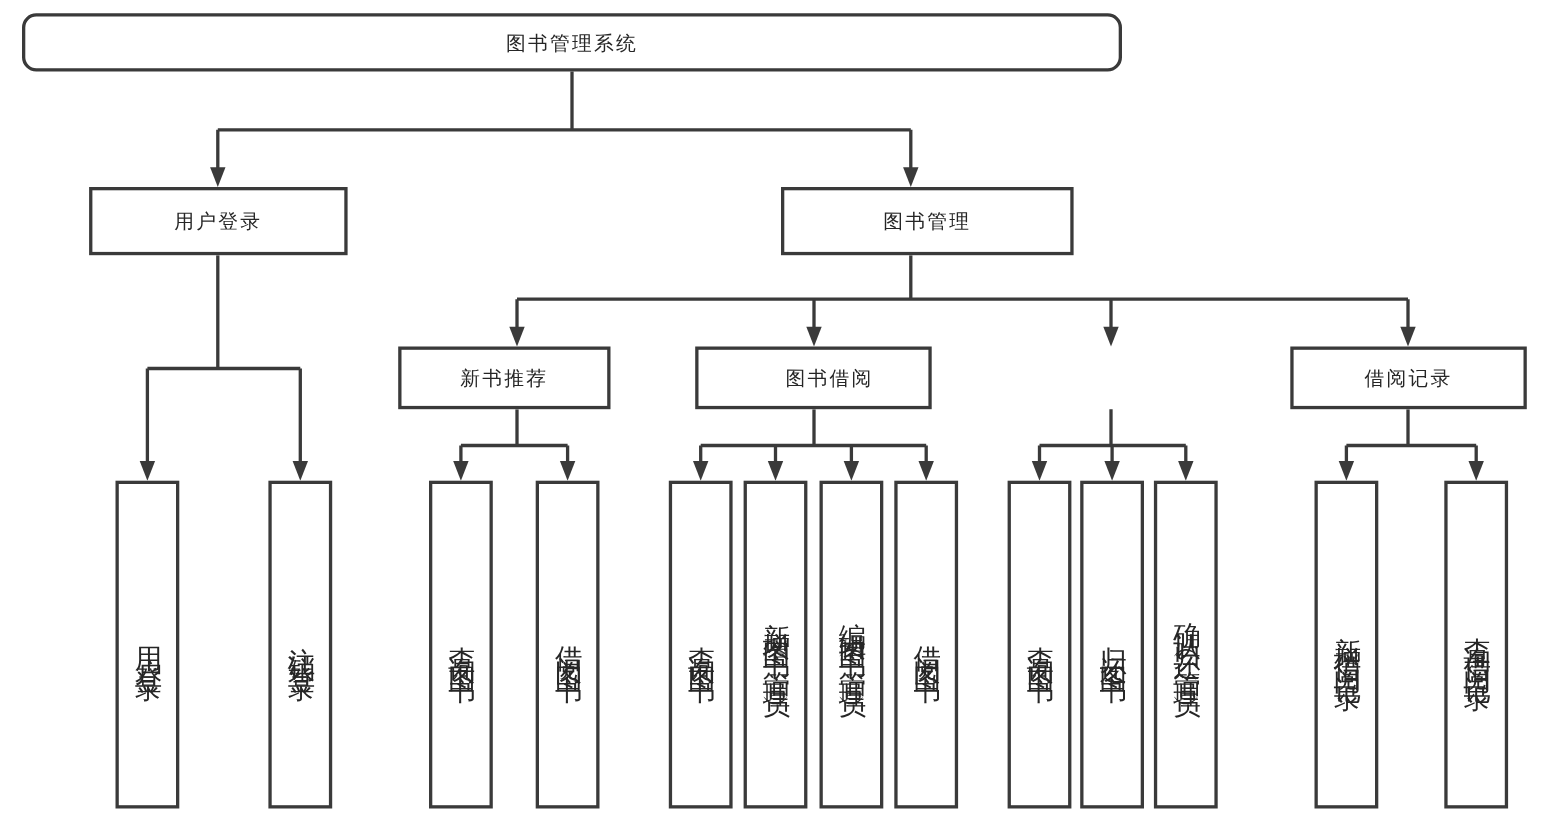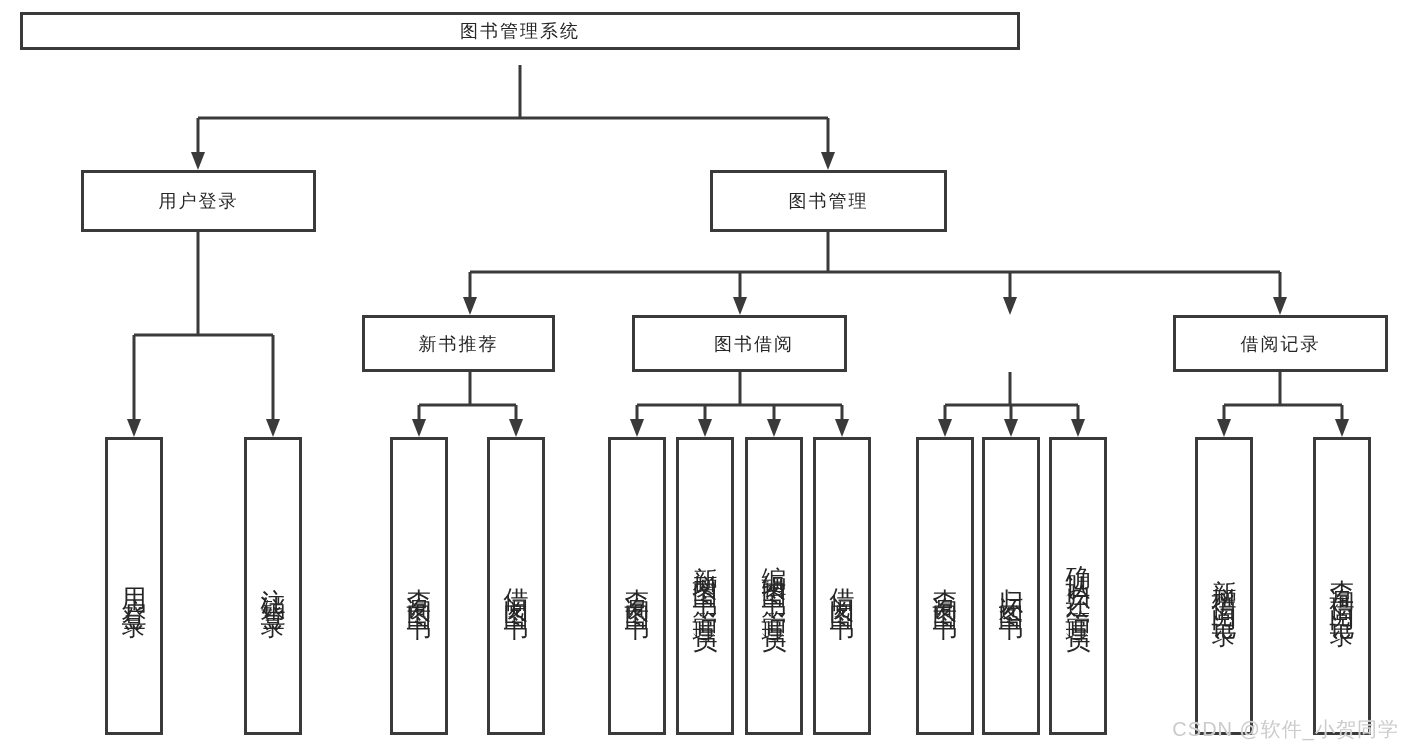--- a/index.html
+++ b/index.html
@@ -96,28 +96,28 @@
       <polygon points="1004,419 1018,419 1011,437"></polygon>
       <polygon points="1071,419 1085,419 1078,437"></polygon>
     </g>
     <g>
       <path d="M1280 372 V405 M1224 405 H1342 M1224 405 V420 M1342 405 V420"></path>
       <polygon points="1217,419 1231,419 1224,437"></polygon>
       <polygon points="1335,419 1349,419 1342,437"></polygon>
     </g>
   </svg>
 
-  <div class="box" style="left:20px;top:12px;width:1000px;height:38px;">
+  <div class="box" style="left:20px;top:12px;width:1000px;height:53px;border-radius:13px;">
     <span>图书管理系统</span>
   </div>
 
   <div class="box" style="left:81px;top:170px;width:235px;height:62px;">
     <span>用户登录</span>
   </div>
-  <div class="box" style="left:710px;top:170px;width:237px;height:62px;">
+  <div class="box" style="left:710px;top:170px;width:266px;height:62px;">
     <span>图书管理</span>
   </div>
 
   <div class="box" style="left:362px;top:315px;width:193px;height:57px;">
     <span>新书推荐</span>
   </div>
   <div class="box" style="left:632px;top:315px;width:215px;height:57px;padding-left:29px;">
     <span>图书借阅</span>
   </div>
   <div class="box" style="left:1173px;top:315px;width:215px;height:57px;">
@@ -161,15 +161,14 @@
     <span class="vlabel">确认归还（管理员）</span>
   </div>
 
   <div class="vbox" style="left:1195px;top:437px;width:58px;height:298px;">
     <span class="vlabel">新增借阅记录</span>
   </div>
   <div class="vbox" style="left:1313px;top:437px;width:58px;height:298px;">
     <span class="vlabel">查询借阅记录</span>
   </div>
 
-  <div class="watermark">CSDN @软件_小贺同学</div>
 
 </div>
 
 </body></html>

